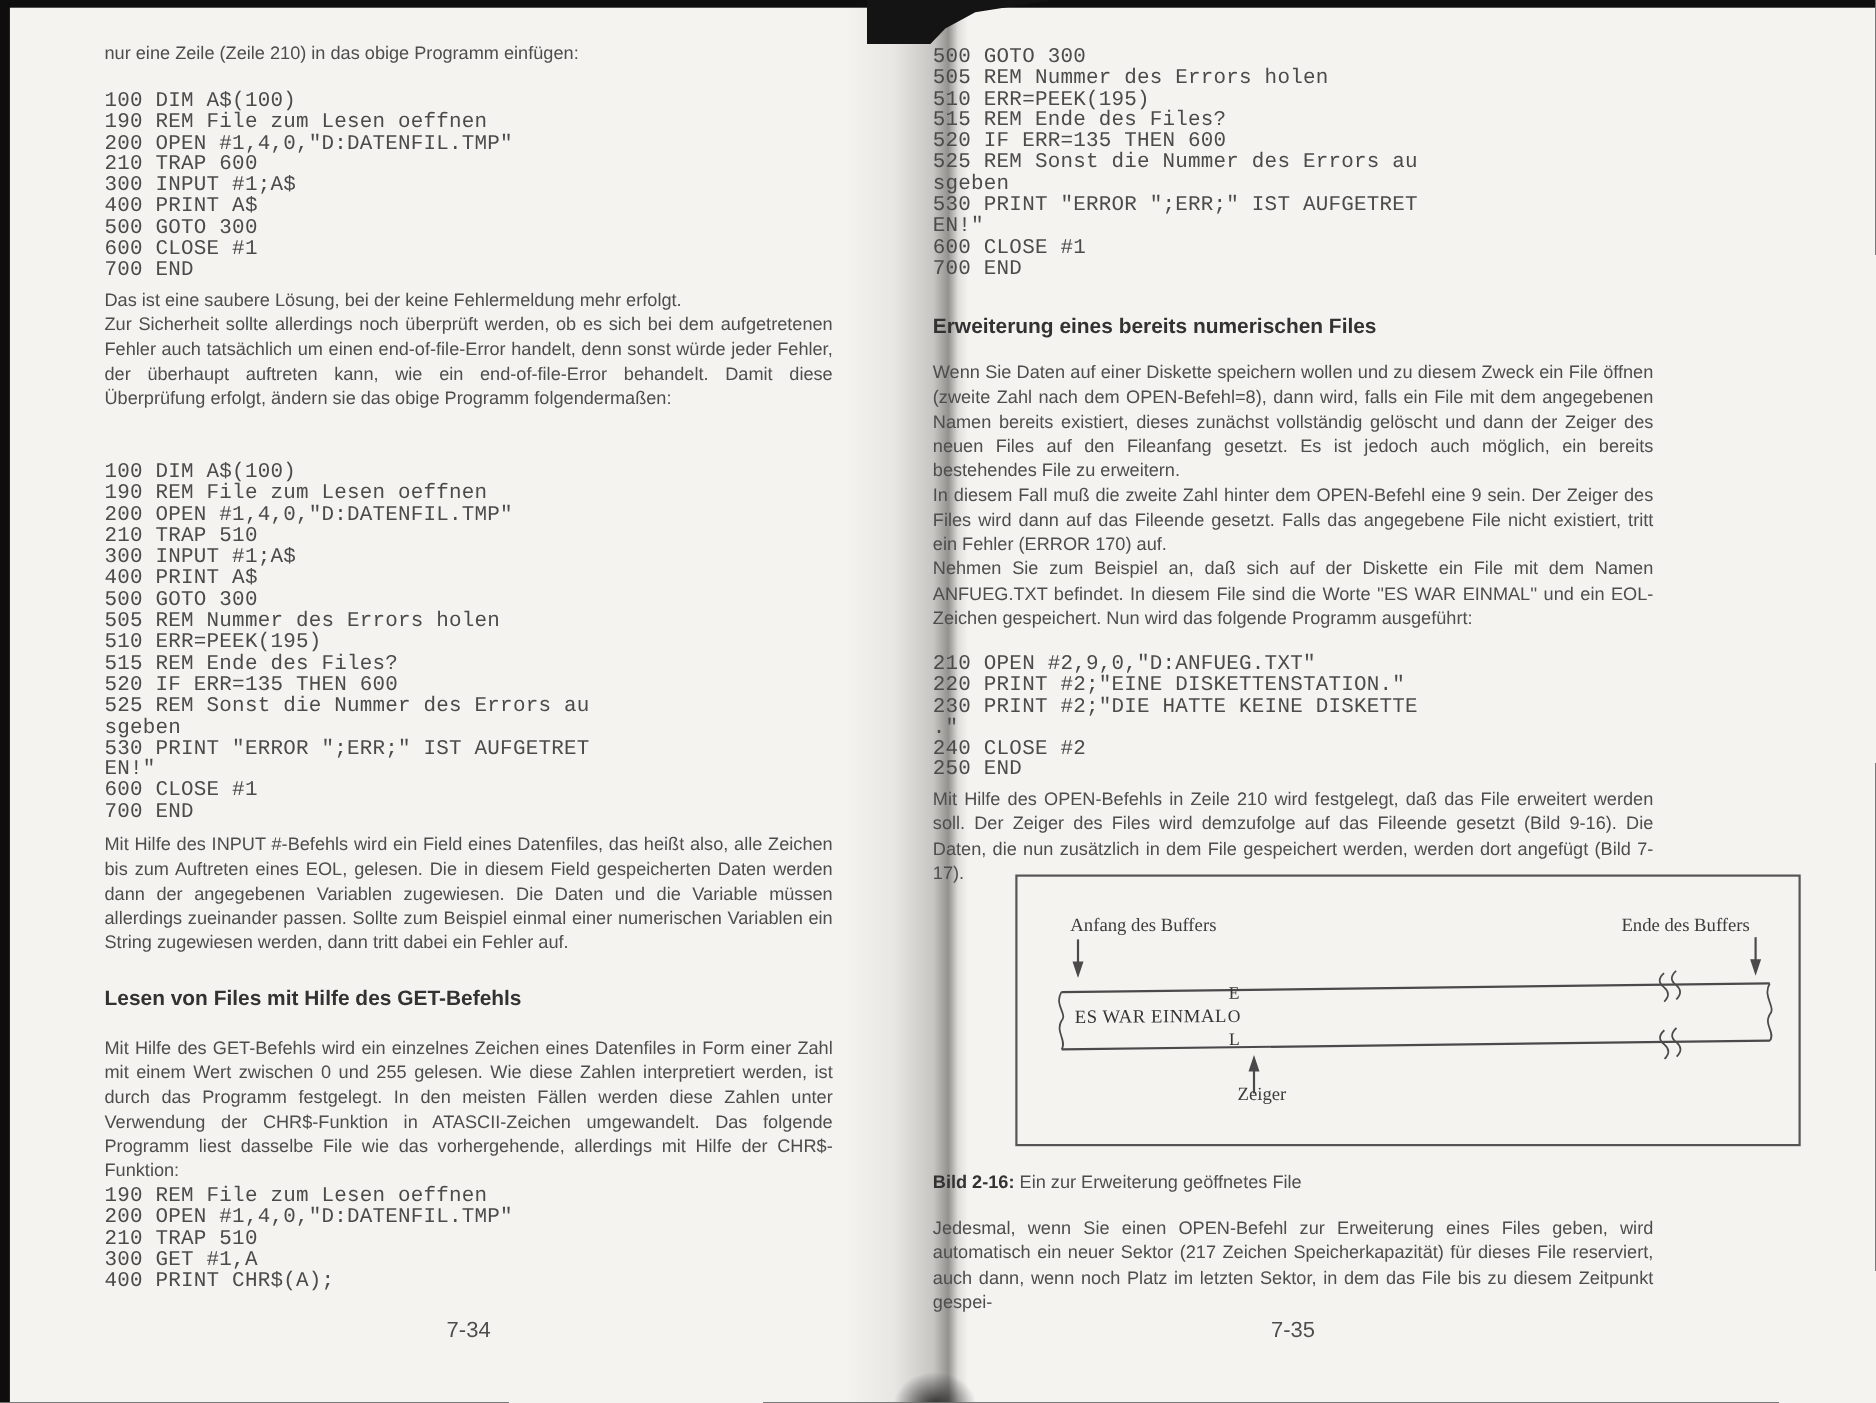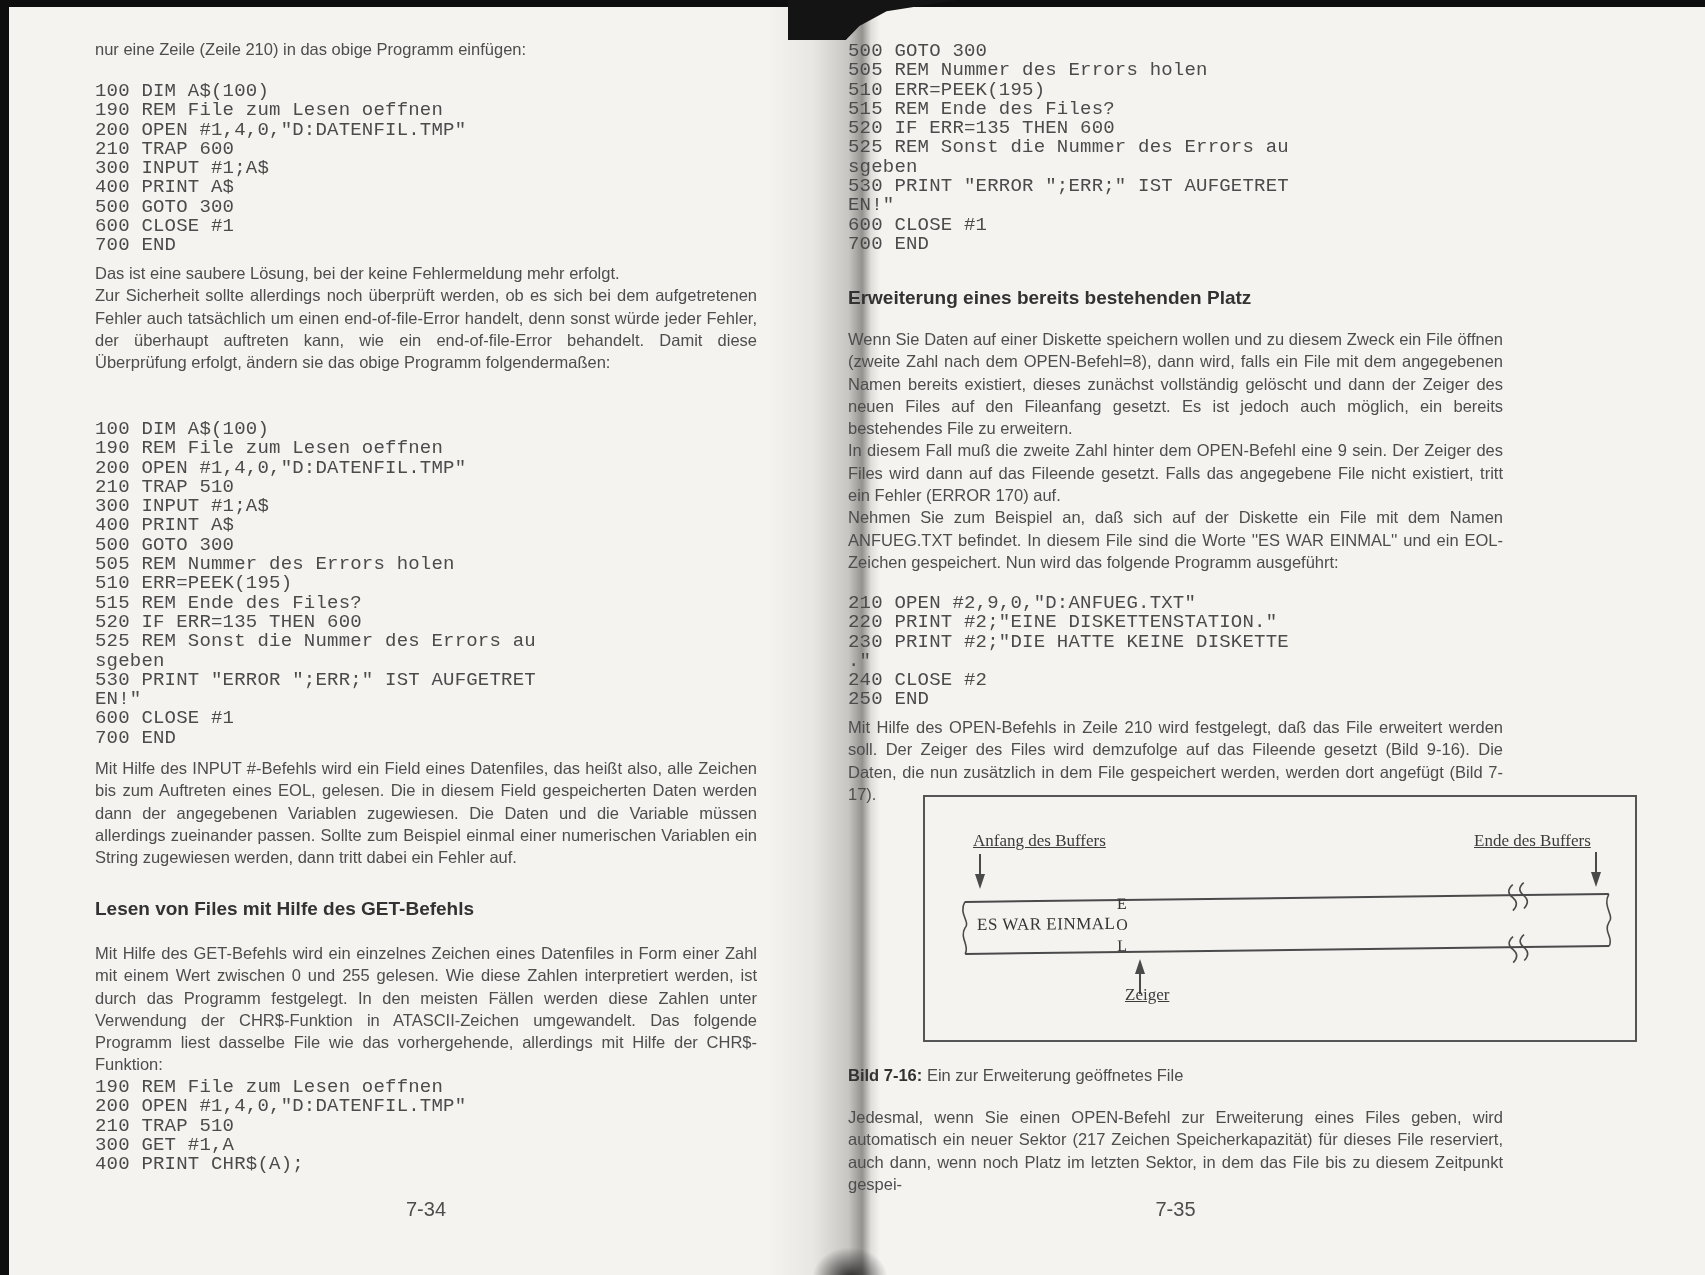--- a/index.html
+++ b/index.html
@@ -22,21 +22,21 @@
   .para{font-size:16.5px;line-height:22.3px;color:#4d4d4d;text-align:justify;white-space:pre-line;}
   .code{font-family:"Liberation Mono","DejaVu Sans Mono",monospace;font-size:19px;line-height:19.3px;
         color:#4b4b4b;white-space:pre;letter-spacing:0.2px;}
   .h2{font-size:19px;line-height:24px;font-weight:bold;color:#323232;}
   .pageno{font-size:20px;color:#4d4d4d;text-align:center;}
   .caption{font-size:16.5px;color:#4d4d4d;}
   .caption b{color:#323232;}
   
   .figure-box{position:absolute;left:75px;top:795px;width:710px;height:243px;
               border:2px solid #555;background:transparent;}
-  .fig-label{position:absolute;font-family:"Liberation Serif",serif;font-size:17px;color:#3c3c3c;white-space:nowrap;text-decoration:underline;}
+  .fig-label{position:absolute;font-family:"Liberation Serif",serif;font-size:17px;color:#3c3c3c;white-space:nowrap;}
   .band{position:absolute;left:37px;top:95px;width:650px;height:64px;transform:rotate(-0.35deg);}
   .band svg{position:absolute;left:0;top:0;overflow:visible;}
   .band-text{position:absolute;left:15px;top:21px;font-family:"Liberation Serif",serif;
              font-size:17px;letter-spacing:0.5px;color:#353535;white-space:nowrap;}
   .eol{position:absolute;left:152px;top:0;width:16px;height:64px;text-align:center;
        font-family:"Liberation Serif",serif;font-size:16px;color:#353535;}
   .eol span{display:block;line-height:21px;}
   .arrow-down,.arrow-up{position:absolute;width:10px;height:36px;}
   .arrow-down .stem{position:absolute;left:4px;top:0;width:2px;height:22px;background:#4a4a4a;}
   .arrow-down .head{position:absolute;left:0;top:20px;width:0;height:0;
@@ -111,21 +111,21 @@
 510 ERR=PEEK(195)
 515 REM Ende des Files?
 520 IF ERR=135 THEN 600
 525 REM Sonst die Nummer des Errors au
 sgeben
 530 PRINT "ERROR ";ERR;" IST AUFGETRET
 EN!"
 600 CLOSE #1
 700 END</div>
 
-    <div class="block h2" style="top:286px">Erweiterung eines bereits bestehenden Platz</div>
+    <div class="block h2" style="top:286px">Erweiterung eines bereits numerischen Files</div>
 
     <div class="block para" style="top:328px">Wenn Sie Daten auf einer Diskette speichern wollen und zu diesem Zweck ein File öffnen (zweite Zahl nach dem OPEN-Befehl=8), dann wird, falls ein File mit dem angegebenen Namen bereits existiert, dieses zunächst vollständig gelöscht und dann der Zeiger des neuen Files auf den Fileanfang gesetzt. Es ist jedoch auch möglich, ein bereits bestehendes File zu erweitern.
 In diesem Fall muß die zweite Zahl hinter dem OPEN-Befehl eine 9 sein. Der Zeiger des Files wird dann auf das Fileende gesetzt. Falls das angegebene File nicht existiert, tritt ein Fehler (ERROR 170) auf.
 Nehmen Sie zum Beispiel an, daß sich auf der Diskette ein File mit dem Namen ANFUEG.TXT befindet. In diesem File sind die Worte ''ES WAR EINMAL'' und ein EOL-Zeichen gespeichert. Nun wird das folgende Programm ausgeführt:</div>
 
     <div class="block code" style="top:594px">210 OPEN #2,9,0,"D:ANFUEG.TXT"
 220 PRINT #2;"EINE DISKETTENSTATION."
 230 PRINT #2;"DIE HATTE KEINE DISKETTE
 ."
 240 CLOSE #2
@@ -170,21 +170,21 @@
       </div>
 
       <div class="arrow-up" style="left:210px;top:161px">
         <i class="stem"></i>
           <i class="head"></i>
         </div>
       <div class="fig-label" style="left:200px;top:188px">Zeiger</div>
     </div>
 
     <div class="block caption" style="top:1066px">
-      <b>Bild 7-16:</b>
+      <b>Bild 2-16:</b>
       <span>Ein zur Erweiterung geöffnetes File</span>
     </div>
 
     <div class="block para" style="top:1106px">Jedesmal, wenn Sie einen OPEN-Befehl zur Erweiterung eines Files geben, wird automatisch ein neuer Sektor (217 Zeichen Speicherkapazität) für dieses File reserviert, auch dann, wenn noch Platz im letzten Sektor, in dem das File bis zu diesem Zeitpunkt gespei-</div>
 
     <div class="block pageno" style="top:1198px">7-35</div>
   </div>
 
 </div>
 

